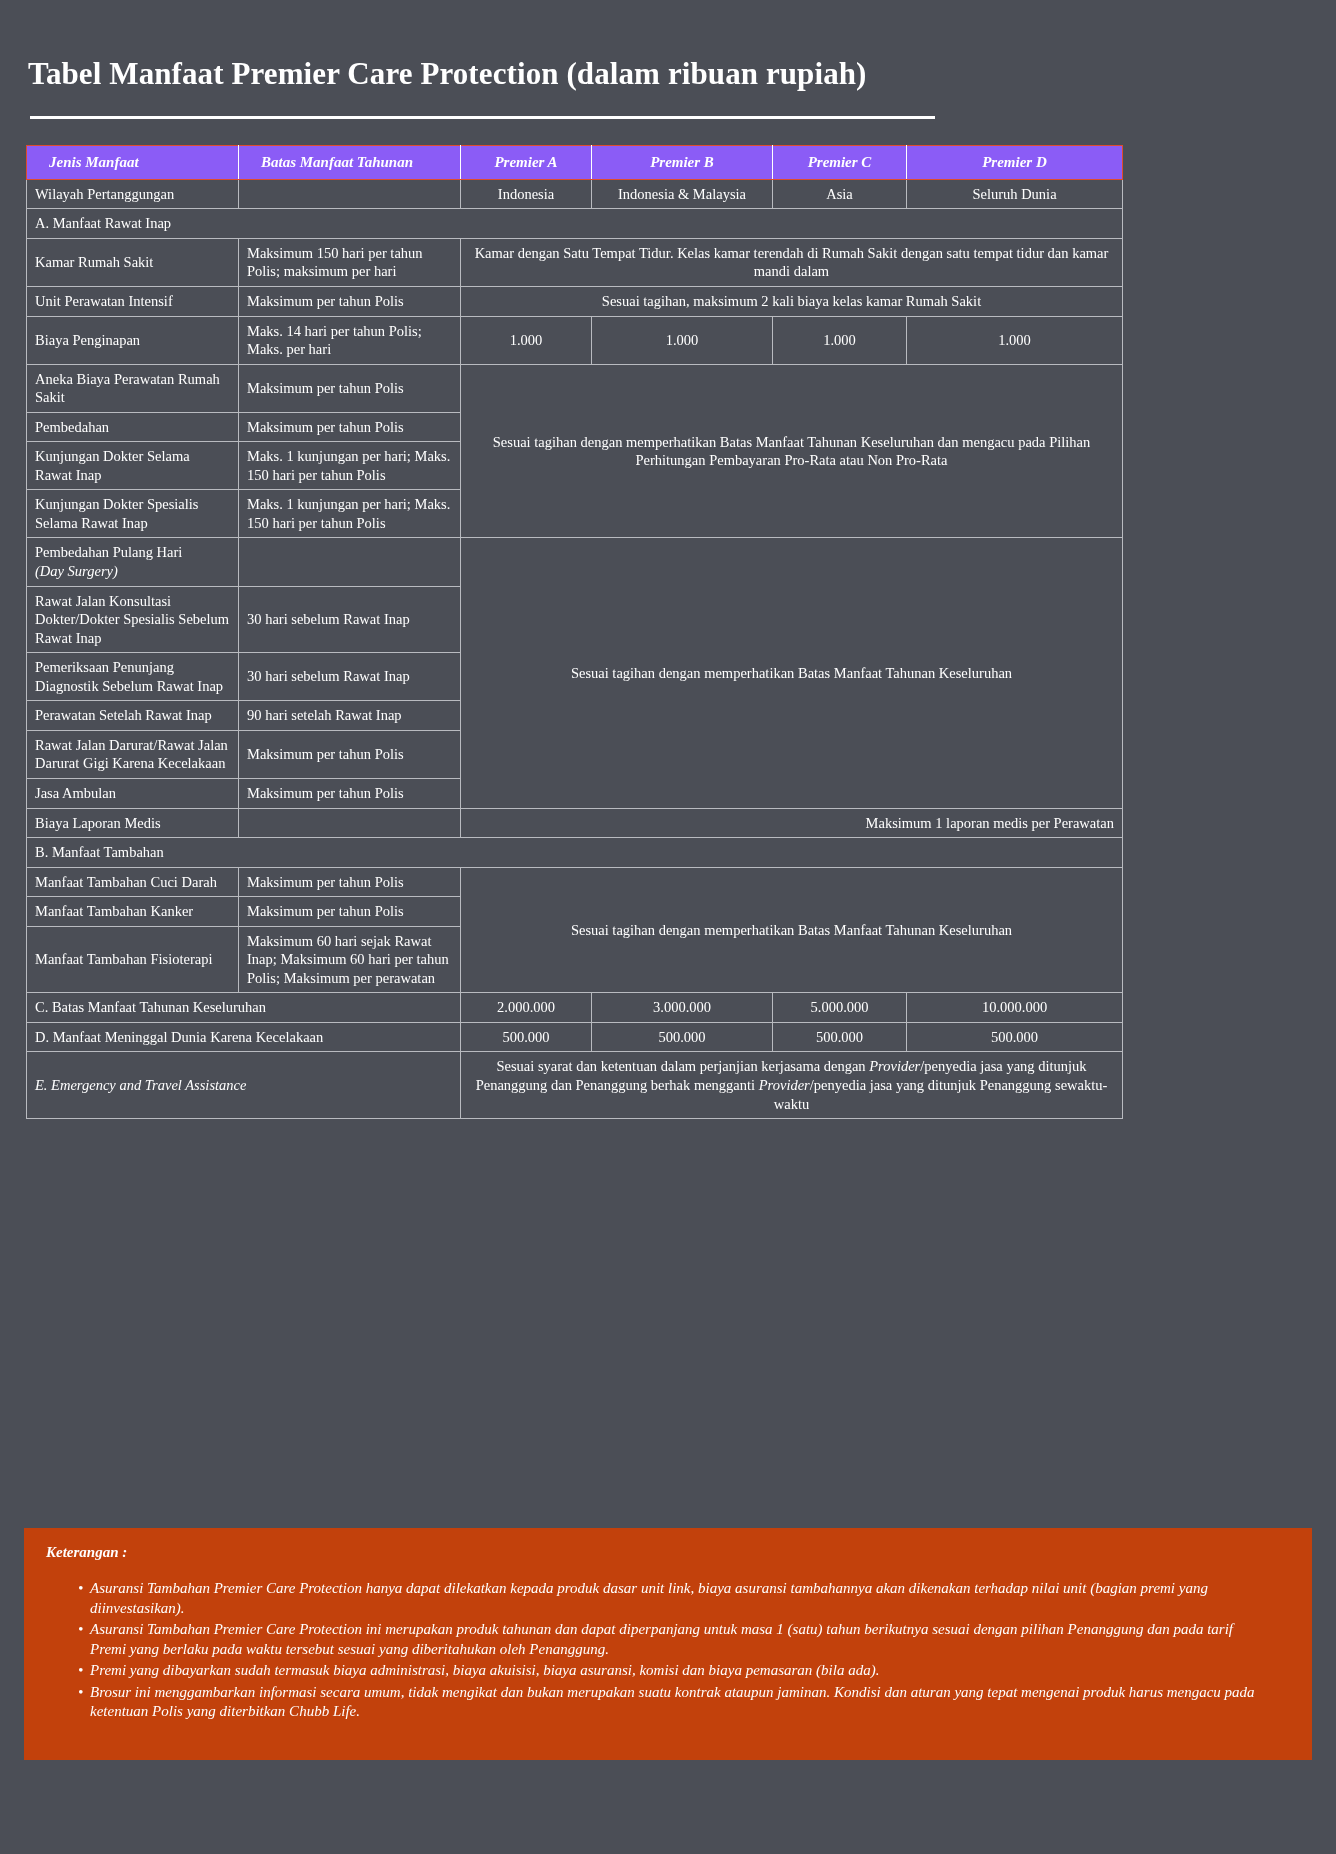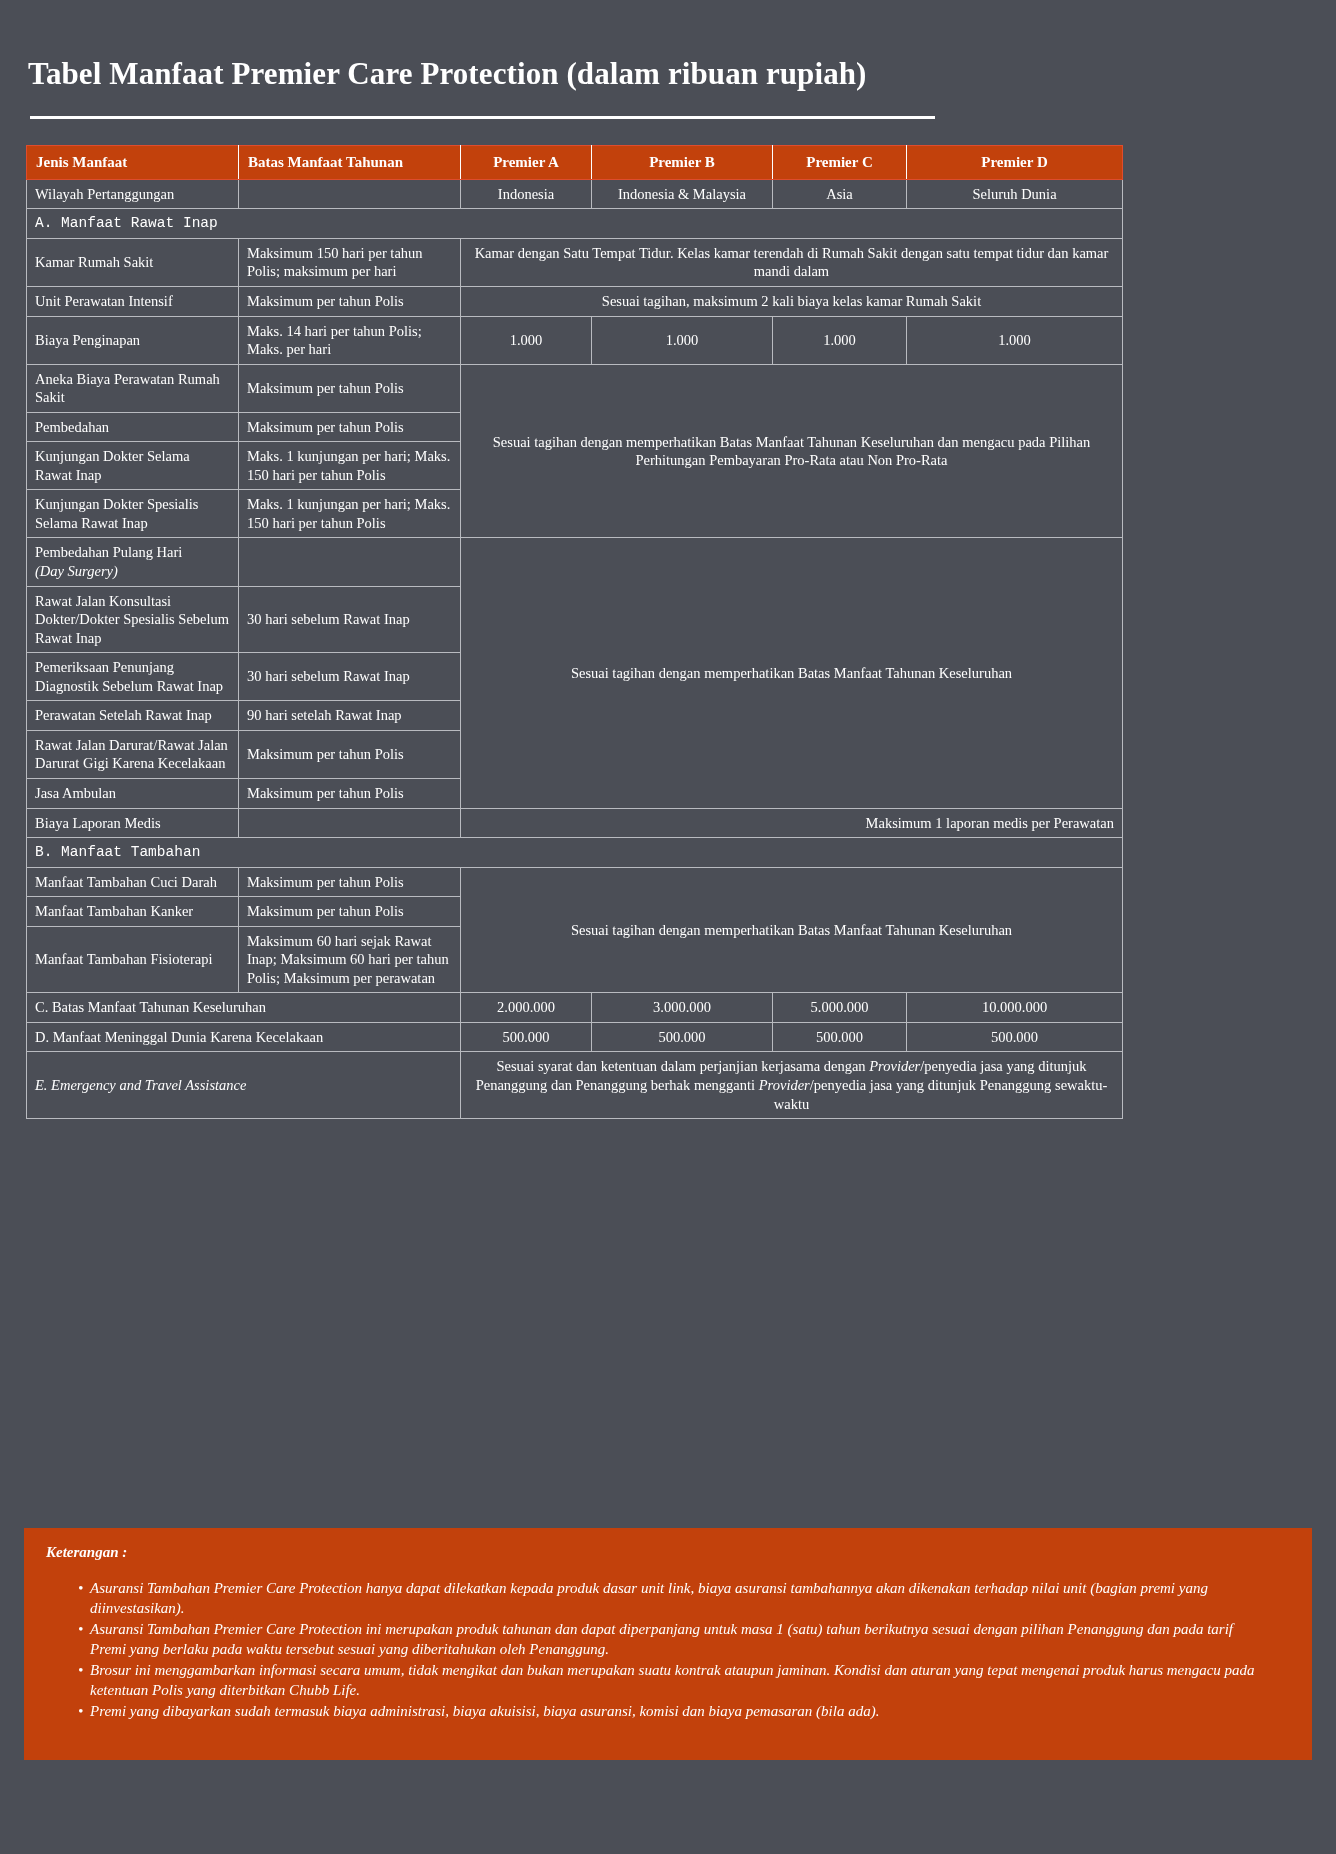--- a/index.html
+++ b/index.html
@@ -66,42 +66,42 @@
   }
   col.c1 { width: 212px; }
   col.c2 { width: 222px; }
   col.c3 { width: 131px; }
   col.c4 { width: 181px; }
   col.c5 { width: 134px; }
   col.c6 { width: 216px; }
 
   
   tr.head th {
-    background: #c2410c;
+    background: #8b5cf6;
     border-color: #df4c2d;
     border-left-color: #ffffff;
     border-right-color: #ffffff;
     font-weight: bold;
     font-size: 15px;
-    padding: 7px 9px;
+    padding: 7px 22px;
     text-align: center;
+    font-style: italic;
   }
   tr.head th.left { text-align: left; }
   tr.head th:first-child { border-left-color: #df4c2d; }
   tr.head th:last-child { border-right-color: #df4c2d; }
 
   
   td.section {
     background: #df4c2d;
     border-color: #df4c2d;
     font-weight: bold;
     font-size: 15px;
     padding: 8px 9px;
     text-align: left;
-    font-family: Liberation Mono, monospace;
   }
   td.section-left {
     background: #df4c2d;
     border-color: #df4c2d;
     font-weight: bold;
     font-size: 15px;
     padding: 5px 9px;
     text-align: left;
     margin-left: 18px;
   }
@@ -351,18 +351,18 @@
 
       </tbody>
     </table>
   </div>
 
   <div class="keterangan">
     <div class="ket-title">Keterangan :</div>
     <ul class="ket-list">
       <li>Asuransi Tambahan Premier Care Protection hanya dapat dilekatkan kepada produk dasar unit link, biaya asuransi tambahannya akan dikenakan terhadap nilai unit (bagian premi yang diinvestasikan).</li>
       <li>Asuransi Tambahan Premier Care Protection ini merupakan produk tahunan dan dapat diperpanjang untuk masa 1 (satu) tahun berikutnya sesuai dengan pilihan Penanggung dan pada tarif Premi yang berlaku pada waktu tersebut sesuai yang diberitahukan oleh Penanggung.</li>
+      <li>Premi yang dibayarkan sudah termasuk biaya administrasi, biaya akuisisi, biaya asuransi, komisi dan biaya pemasaran (bila ada).</li>
       <li>Brosur ini menggambarkan informasi secara umum, tidak mengikat dan bukan merupakan suatu kontrak ataupun jaminan. Kondisi dan aturan yang tepat mengenai produk harus mengacu pada ketentuan Polis yang diterbitkan Chubb Life.</li>
-      <li>Premi yang dibayarkan sudah termasuk biaya administrasi, biaya akuisisi, biaya asuransi, komisi dan biaya pemasaran (bila ada).</li>
     </ul>
   </div>
 
 </div>
 
 </body></html>

